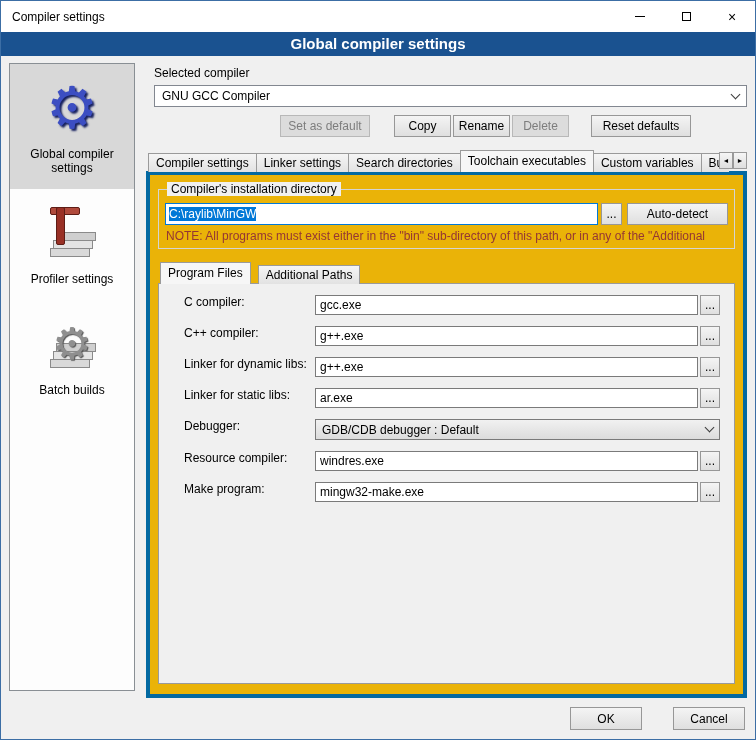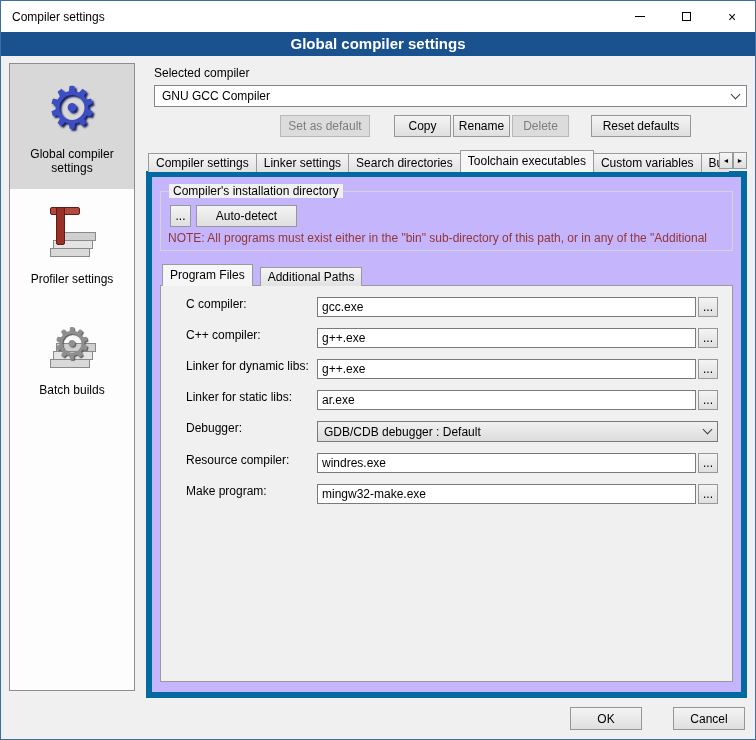--- a/index.html
+++ b/index.html
@@ -58,21 +58,21 @@
   .btn-reset { width:100px; margin-left:22px; }
 
   
   .tabs { display:flex; align-items:flex-end; height:22px; position:relative; margin-left:2px; flex:0 0 auto; }
   .tab { height:19px; line-height:18px; padding:0 7px; background:linear-gradient(#f5f5f5,#e2e2e2); border:1px solid #9a9a9a; border-bottom:none; margin-right:-1px; white-space:nowrap; cursor:pointer; flex:0 0 auto; }
   .tab.active { background:#f6f6f6; height:22px; line-height:21px; z-index:2; }
   .tab.clipped { overflow:hidden; max-width:34px; padding-right:0; border-right:none; }
   .tab-arrows { position:absolute; right:0; top:2px; display:flex; z-index:3; }
   .tab-arrow { width:14px; height:17px; font-size:7px; display:flex; align-items:center; justify-content:center; background:linear-gradient(#f6f6f6,#dedede); border:1px solid #9a9a9a; cursor:pointer; padding:0; }
 
-  .tabpage { border:6px solid #0369a1; background:#c4b5fd; flex:1; margin-top:-1px; padding:9px 8px 10px 8px; display:flex; flex-direction:column; min-height:0; }
+  .tabpage { border:4px solid #0369a1; background:#eab308; flex:1; margin-top:-1px; padding:9px 8px 10px 8px; display:flex; flex-direction:column; min-height:0; }
 
   
   .groupbox { border:1px solid #d4d4d4; position:relative; padding:13px 6px 3px 6px; margin-top:5px; flex:0 0 auto; }
   .gb-title { position:absolute; top:-8px; left:8px; background:#f0f0f0; padding:0 4px; }
   .dir-row { display:flex; align-items:center; }
   .textfield { flex:1; height:22px; border:1px solid #0078d7; background:#fff; display:flex; align-items:center; padding:0 3px; overflow:hidden; white-space:nowrap; }
   .textfield .sel { background:#0078d7; color:#fff; }
   .dots-btn { width:21px; height:22px; margin-left:3px; flex:0 0 auto; }
   .autodetect { width:101px; height:22px; margin-left:5px; flex:0 0 auto; }
   .note { color:#943634; margin:4px 0 2px 1px; white-space:nowrap; overflow:hidden; }
@@ -180,20 +180,23 @@
               <span>►</span>
             </button>
         </div>
       </div>
 
       <div class="tabpage">
 
         <div class="groupbox">
           <span class="gb-title">Compiler's installation directory</span>
           <div class="dir-row">
+            <div class="textfield">
+              <span class="sel">C:\raylib\MinGW</span>
+            </div>
             <button class="btn dots-btn">...</button>
             <button class="btn autodetect">Auto-detect</button>
           </div>
           <div class="note">NOTE: All programs must exist either in the "bin" sub-directory of this path, or in any of the "Additional</div>
         </div>
 
         <div class="tabs inner-tabs">
           <div class="tab active">Program Files</div>
           <div class="tab">Additional Paths</div>
         </div>

